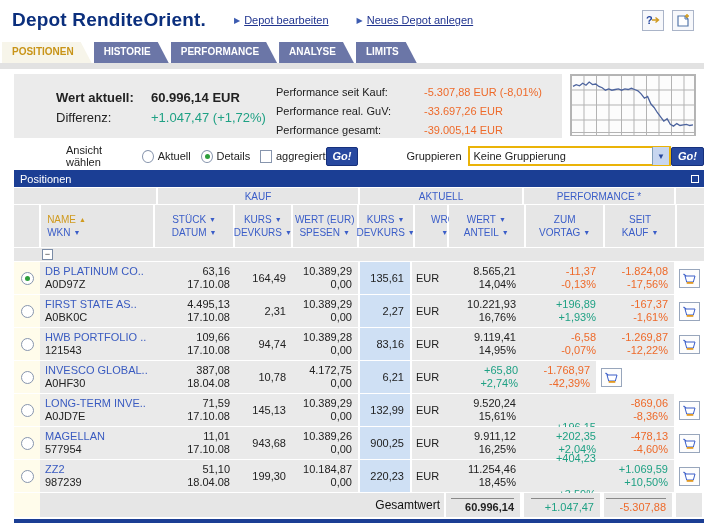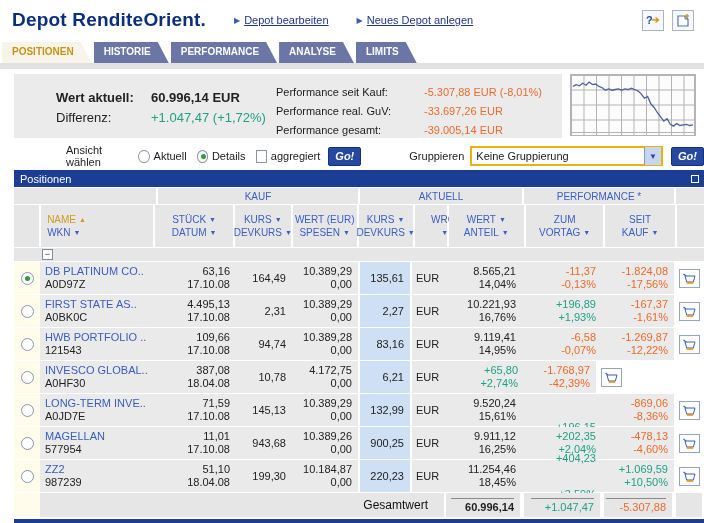--- a/index.html
+++ b/index.html
@@ -34,21 +34,21 @@
   .perf-block { padding-top:1px; }
   .perf-row { display:flex; line-height:19px; font-size:11px; }
   .perf-label { width:148px; color:#1c1c1c; }
   .chart-box { margin-left:8px; width:126px; height:62px; background:#fcfcfc; border:1px solid #b5b5b5; }
 
   
   .controls-row { display:flex; align-items:center; height:28px; background:#fff; padding-left:66px; font-size:11px; }
   .radio, .row-radio { display:inline-block; width:13px; height:13px; border:1px solid #8795ad; border-radius:50%; background:#fff; position:relative; cursor:pointer; }
   .radio.selected::after, .row-radio.selected::after { content:""; position:absolute; left:3px; top:3px; width:5px; height:5px; border-radius:50%; background:#2e9e3c; }
   .checkbox { display:inline-block; width:13px; height:13px; border:1px solid #8795ad; background:#fff; cursor:pointer; }
-  .go-btn { margin-left:8px; padding:2px 6px 3px; background:#27489f; border:1px solid #16307c; color:#fff; font-weight:bold; font-style:italic; font-size:11px; border-radius:2px; cursor:pointer; }
+  .go-btn { margin-left:0; padding:2px 6px 3px; background:#27489f; border:1px solid #16307c; color:#fff; font-weight:bold; font-style:italic; font-size:11px; border-radius:2px; cursor:pointer; }
   .ctl-gap { margin-left:10px; margin-right:4px; }
   .sel-box { display:flex; width:228px; height:20px; border:2px solid #eab308; background:#fff; align-items:center; margin-left:6px; cursor:pointer; }
   .sel-text { flex:1; padding-left:4px; font-size:11px; }
   .sel-arrow { width:17px; height:18px; background:#c7d6f0; border-left:1px solid #7f9db9; color:#27489f; font-size:8px; display:flex; align-items:center; justify-content:center; }
 
   
   .table-area { margin-left:14px; width:690px; }
   .panel-header { display:flex; align-items:center; height:17px; background:#1b3e94; color:#fff; padding:0 5px 0 6px; font-size:11px; }
   .panel-collapse { margin-left:auto; width:8px; height:8px; border:1px solid #fff; cursor:pointer; }
 
@@ -84,21 +84,21 @@
   .hc5{width:54px;} .hc6{width:32px;padding-left:28px;} .hc7{width:78px;} .hc8{width:80px;} .hc9{width:72px;} .hc10{width:28px; margin-right:0;}
   .g0{width:142px;} .g1{width:200px;} .g2{width:162px;} .g3{width:150px;} .g4{width:28px; margin-right:0;}
 
   .name-link { color:#3a5bc0; white-space:nowrap; overflow:hidden; max-width:108px; cursor:pointer; }
   .basket-btn { width:21px; height:19px; border:1px solid #98a6bc; background:#fdfdfd; display:flex; align-items:center; justify-content:center; cursor:pointer; }
 
   .footer-row { display:flex; height:24px; margin-top:1px; align-items:stretch; }
   .f-pad { background:#e6e6e6; }
   .f-radio { width:26px; background:#fffceb; }
   .f-fill { width:284px; }
-  .f-label { width:120px; display:flex; align-items:center; justify-content:flex-end; padding-right:16px; font-size:12px; color:#111; }
+  .f-label { width:120px; display:flex; align-items:center; justify-content:flex-end; padding-right:4px; font-size:12px; color:#111; }
   .f-val { display:flex; align-items:center; justify-content:flex-end; padding-right:6px; border-left:2px solid #fff; border-right:2px solid #fff; position:relative; }
   .f-val span { border-top:1px solid #8a8a8a; padding:2px 0 0 14px; }
   .fv1 { width:78px; } .fv2 { width:80px; } .fv3 { width:72px; }
   .f-end { width:28px; border-right:0; }
 
   .bottom-bar { height:8px; background:#1b3e94; margin-top:2px; }
 </style>
 </head>
 <body>
 

